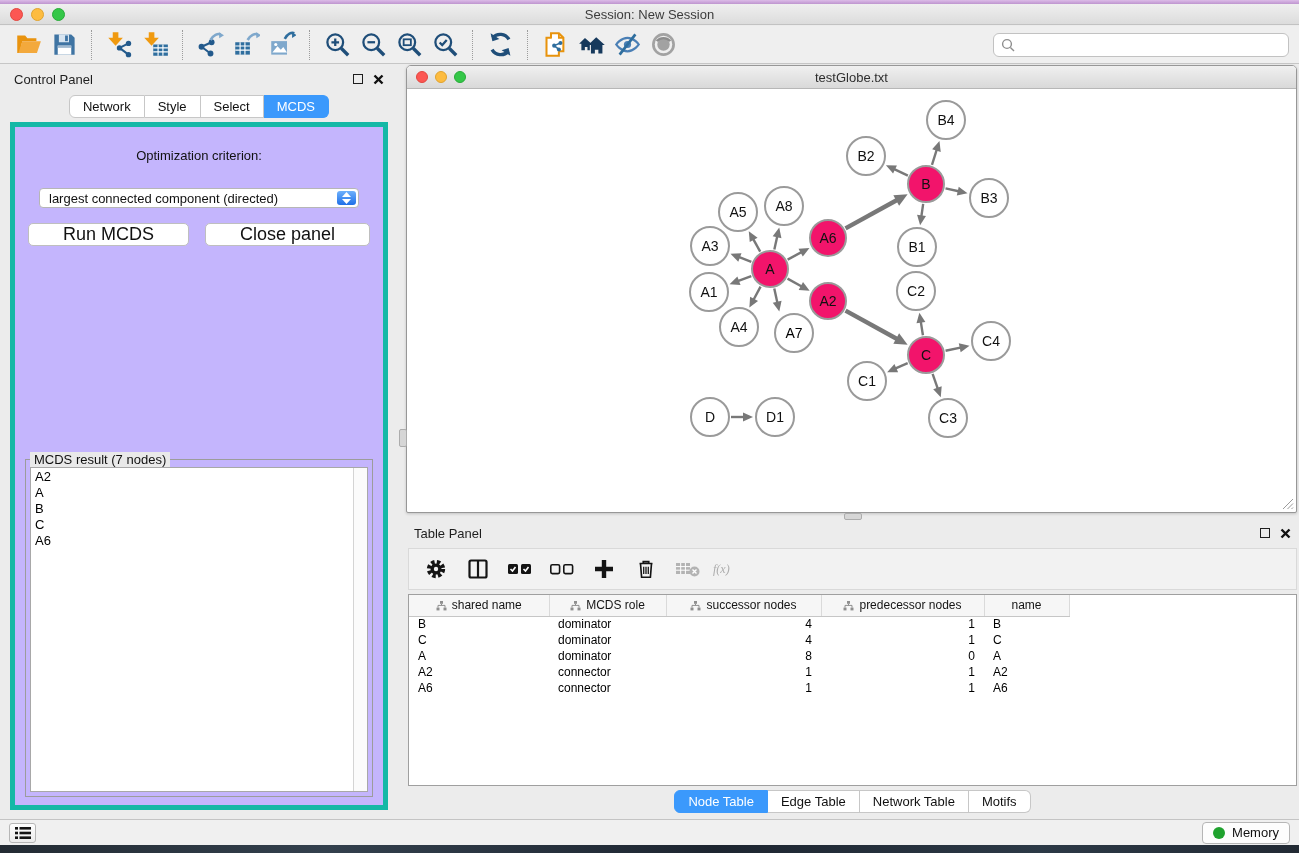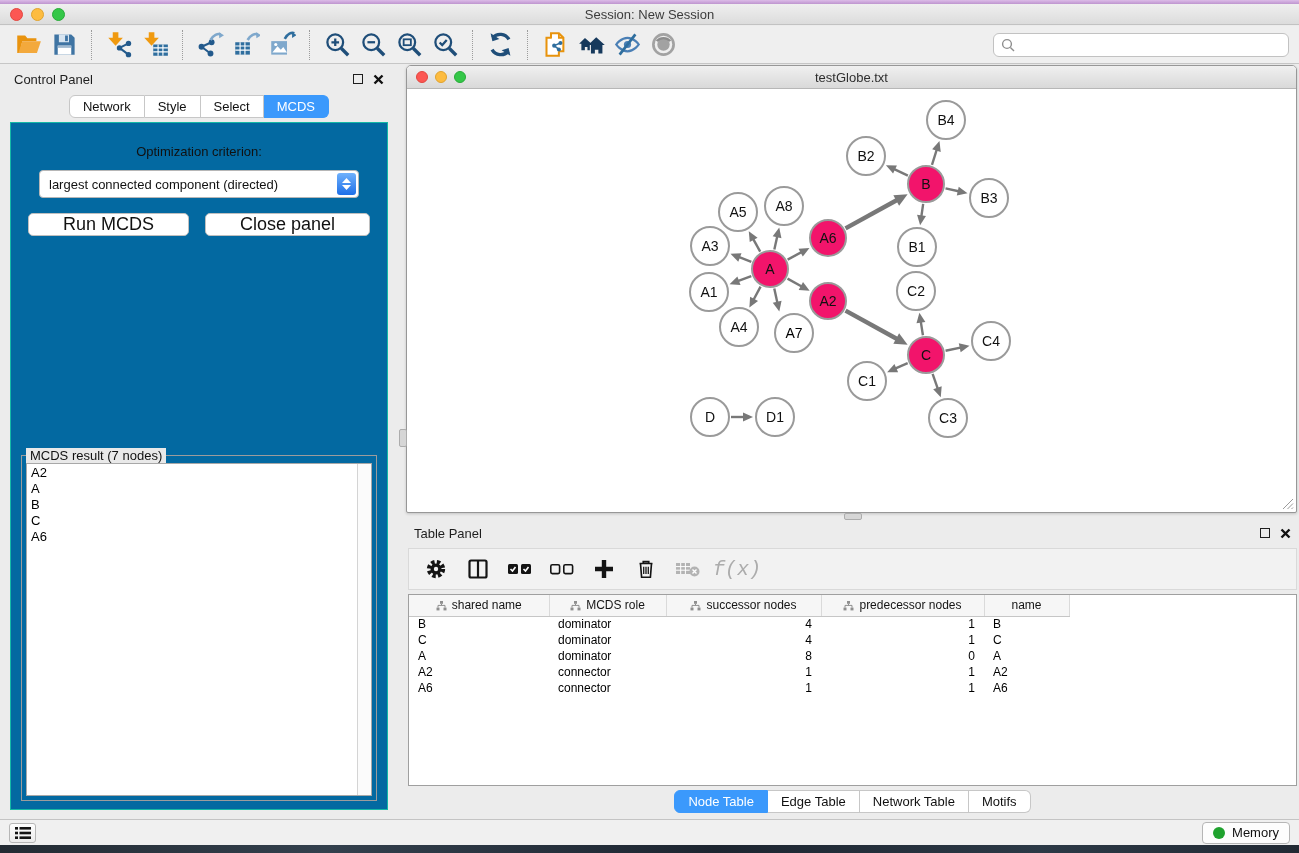--- a/index.html
+++ b/index.html
@@ -47,23 +47,23 @@
     background:#fff; border:1px solid #C7C7C7; border-left:none; cursor:default;
     font-family:"Liberation Sans",sans-serif; }
   .seg button:first-child { border-left:1px solid #C7C7C7; border-radius:6px 0 0 6px; }
   .seg button:last-child { border-radius:0 6px 6px 0; }
   .seg button.active { background:#3B99FC; border-color:#3B99FC; color:#fff; }
 
   
   #control-panel { position:absolute; left:6px; top:66px; width:386px; height:748px; }
   #cp-tabs { margin-top:3px; }
   .cp-body { position:absolute; left:4px; right:4px; top:56px; bottom:4px;
-    border:1px solid #14b8a6; background:#0369a1; }
+    border:5px solid #14b8a6; background:#c4b5fd; }
   .opt-label { text-align:center; margin-top:21px; font-size:13px; color:#111; }
-  .mac-select { margin:11px auto 0; width:320px; height:28px; background:#fff;
+  .mac-select { margin:25px auto 0; width:320px; height:20px; background:#fff;
     border:1px solid #B6B6B6; border-radius:4px; position:relative; display:flex;
     align-items:center; font-size:13px; color:#111; padding:0 26px 0 9px; }
   .stepper { position:absolute; right:2px; top:2px; bottom:2px; width:19px;
     border-radius:3px; background:linear-gradient(#6FB1FC,#1E6FE8); display:flex;
     flex-direction:column; align-items:center; justify-content:center; gap:2px; }
   .btn-row { display:flex; justify-content:center; gap:16px; margin-top:15px; }
   .mac-btn { height:23px; padding:0 34px; background:#fff; border:1px solid #BFBFBF;
     border-radius:5px; font-size:18px; color:#111; cursor:default;
     font-family:"Liberation Sans",sans-serif; }
   .group-box { position:absolute; left:10px; right:10px; top:332px; bottom:8px;
@@ -97,22 +97,22 @@
   .h-handle { position:absolute; left:844px; top:513px; width:18px; height:7px;
     background:#D6D6D6; border:1px solid #ACACAC; border-radius:2px; }
 
   
   #table-panel { position:absolute; left:406px; top:520px; width:893px; height:298px; }
   .tp-toolbar { position:absolute; left:2px; right:2px; top:28px; height:42px;
     background:#F2F2F2; border:1px solid #D9D9D9; display:flex; align-items:center;
     gap:8px; padding:0 10px; }
   .tp-btn { width:34px; height:34px; background:none; border:none; display:flex;
     align-items:center; justify-content:center; padding:0; cursor:default; }
-  .fx-label { font-family:Liberation Mono, monospace; font-style:italic; color:#ACACAC;
-    font-size:20px; }
+  .fx-label { font-family:Liberation Serif, serif; font-style:italic; color:#ACACAC;
+    font-size:12px; }
   .table-wrap { position:absolute; left:2px; right:2px; top:74px; height:192px;
     background:#fff; border:1px solid #9F9F9F; overflow:hidden; }
   table.node-table { border-collapse:collapse; table-layout:fixed; font-size:12px; }
   table.node-table th { height:21px; background:#F6F6F6; font-weight:normal;
     border-right:1px solid #DADADA; border-bottom:1px solid #C6C6C6; color:#141414;
     text-align:center; padding:0 4px; white-space:nowrap; }
   table.node-table th .hicon { vertical-align:-2px; margin-right:5px; }
   table.node-table td { height:16px; padding:0 9px; color:#000; white-space:nowrap; }
   td.num { text-align:right; }
   .tp-tabs { position:absolute; left:0; right:0; bottom:5px; }

